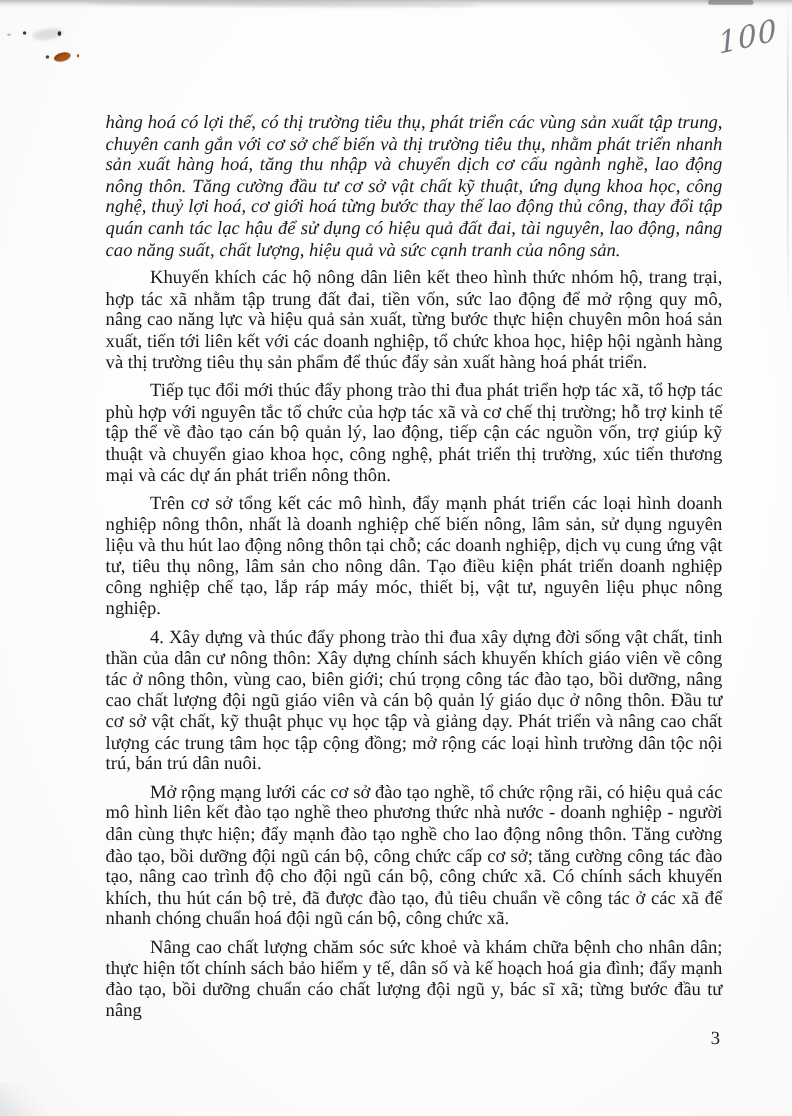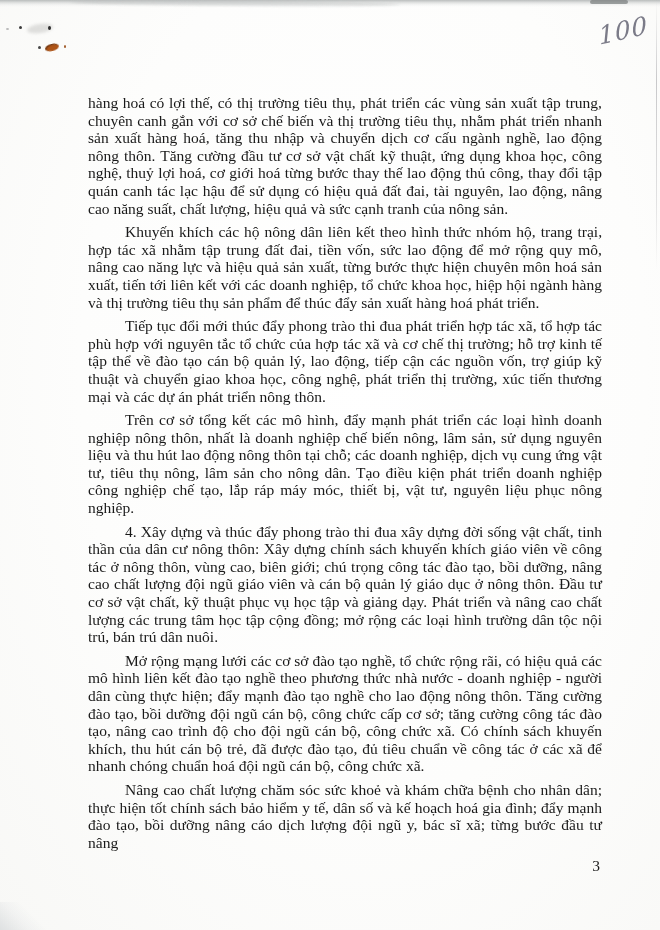--- a/index.html
+++ b/index.html
@@ -106,21 +106,21 @@
     width: 514px;
     color: #191919;
     font-size: 15.5px;
     line-height: 17.6px;
     text-align: justify;
   }
   .para {
     margin: 0 0 6px 0;
     text-indent: 37px;
   }
-  .para.no-indent { text-indent: 0; }
+  .para.no-indent { text-indent: 0; font-style: italic; }
   .page-number {
     text-align: right;
     padding-right: 2px;
     margin-top: 2px;
     font-size: 15.5px;
   }
 </style>
 </head>
 <body>
 
@@ -142,17 +142,17 @@
 
   <div class="handwritten">100</div>
 
   <div class="content">
     <p class="para no-indent">hàng hoá có lợi thế, có thị trường tiêu thụ, phát triển các vùng sản xuất tập trung, chuyên canh gắn với cơ sở chế biến và thị trường tiêu thụ, nhằm phát triển nhanh sản xuất hàng hoá, tăng thu nhập và chuyển dịch cơ cấu ngành nghề, lao động nông thôn. Tăng cường đầu tư cơ sở vật chất kỹ thuật, ứng dụng khoa học, công nghệ, thuỷ lợi hoá, cơ giới hoá từng bước thay thế lao động thủ công, thay đổi tập quán canh tác lạc hậu để sử dụng có hiệu quả đất đai, tài nguyên, lao động, nâng cao năng suất, chất lượng, hiệu quả và sức cạnh tranh của nông sản.</p>
     <p class="para">Khuyến khích các hộ nông dân liên kết theo hình thức nhóm hộ, trang trại, hợp tác xã nhằm tập trung đất đai, tiền vốn, sức lao động để mở rộng quy mô, nâng cao năng lực và hiệu quả sản xuất, từng bước thực hiện chuyên môn hoá sản xuất, tiến tới liên kết với các doanh nghiệp, tổ chức khoa học, hiệp hội ngành hàng và thị trường tiêu thụ sản phẩm để thúc đẩy sản xuất hàng hoá phát triển.</p>
     <p class="para">Tiếp tục đổi mới thúc đẩy phong trào thi đua phát triển hợp tác xã, tổ hợp tác phù hợp với nguyên tắc tổ chức của hợp tác xã và cơ chế thị trường; hỗ trợ kinh tế tập thể về đào tạo cán bộ quản lý, lao động, tiếp cận các nguồn vốn, trợ giúp kỹ thuật và chuyển giao khoa học, công nghệ, phát triển thị trường, xúc tiến thương mại và các dự án phát triển nông thôn.</p>
     <p class="para">Trên cơ sở tổng kết các mô hình, đẩy mạnh phát triển các loại hình doanh nghiệp nông thôn, nhất là doanh nghiệp chế biến nông, lâm sản, sử dụng nguyên liệu và thu hút lao động nông thôn tại chỗ; các doanh nghiệp, dịch vụ cung ứng vật tư, tiêu thụ nông, lâm sản cho nông dân. Tạo điều kiện phát triển doanh nghiệp công nghiệp chế tạo, lắp ráp máy móc, thiết bị, vật tư, nguyên liệu phục nông nghiệp.</p>
     <p class="para">4. Xây dựng và thúc đẩy phong trào thi đua xây dựng đời sống vật chất, tinh thần của dân cư nông thôn: Xây dựng chính sách khuyến khích giáo viên về công tác ở nông thôn, vùng cao, biên giới; chú trọng công tác đào tạo, bồi dưỡng, nâng cao chất lượng đội ngũ giáo viên và cán bộ quản lý giáo dục ở nông thôn. Đầu tư cơ sở vật chất, kỹ thuật phục vụ học tập và giảng dạy. Phát triển và nâng cao chất lượng các trung tâm học tập cộng đồng; mở rộng các loại hình trường dân tộc nội trú, bán trú dân nuôi.</p>
     <p class="para">Mở rộng mạng lưới các cơ sở đào tạo nghề, tổ chức rộng rãi, có hiệu quả các mô hình liên kết đào tạo nghề theo phương thức nhà nước - doanh nghiệp - người dân cùng thực hiện; đẩy mạnh đào tạo nghề cho lao động nông thôn. Tăng cường đào tạo, bồi dưỡng đội ngũ cán bộ, công chức cấp cơ sở; tăng cường công tác đào tạo, nâng cao trình độ cho đội ngũ cán bộ, công chức xã. Có chính sách khuyến khích, thu hút cán bộ trẻ, đã được đào tạo, đủ tiêu chuẩn về công tác ở các xã để nhanh chóng chuẩn hoá đội ngũ cán bộ, công chức xã.</p>
-    <p class="para">Nâng cao chất lượng chăm sóc sức khoẻ và khám chữa bệnh cho nhân dân; thực hiện tốt chính sách bảo hiểm y tế, dân số và kế hoạch hoá gia đình; đẩy mạnh đào tạo, bồi dưỡng nâng cáo dịch lượng đội ngũ y, bác sĩ xã; từng bước đầu tư nâng</p>
+    <p class="para">Nâng cao chất lượng chăm sóc sức khoẻ và khám chữa bệnh cho nhân dân; thực hiện tốt chính sách bảo hiểm y tế, dân số và kế hoạch hoá gia đình; đẩy mạnh đào tạo, bồi dưỡng chuẩn cáo chất lượng đội ngũ y, bác sĩ xã; từng bước đầu tư nâng</p>
     <div class="page-number">3</div>
   </div>
 
 </div>
 
 </body></html>

